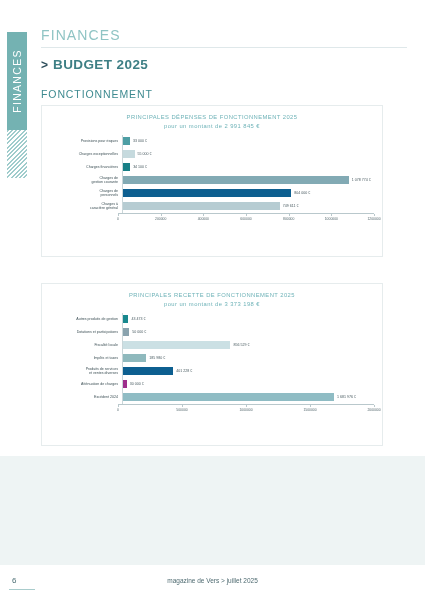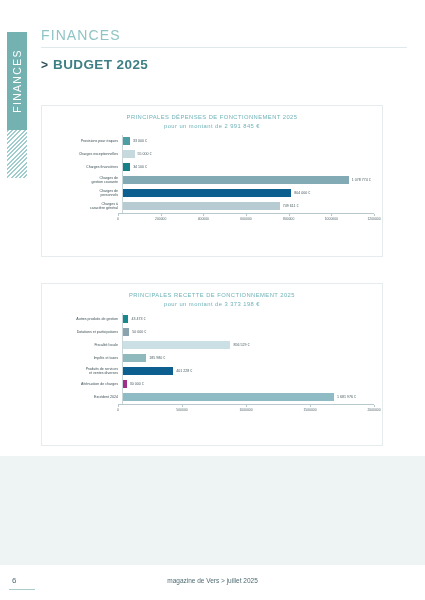--- a/index.html
+++ b/index.html
@@ -207,20 +207,21 @@
   <div class="hatch"></div>
 
   <div class="kicker">FINANCES</div>
   <div class="kicker-rule"></div>
 
   <div class="title-row">
     <span class="chev">&gt;</span>
     <span class="doc-title">BUDGET 2025</span>
   </div>
 
+  <div class="section-title">FONCTIONNEMENT</div>
 
   <div class="card" id="card-expenses">
     <div class="chart-title">
       <span>PRINCIPALES DÉPENSES DE FONCTIONNEMENT 2025</span>
       <span class="chart-sub">pour un montant de 2 991 845 €</span>
     </div>
     <div class="plot">
       <div class="rows">
           <div class="row">
             <div class="cat-label">Provisions pour risques</div>

